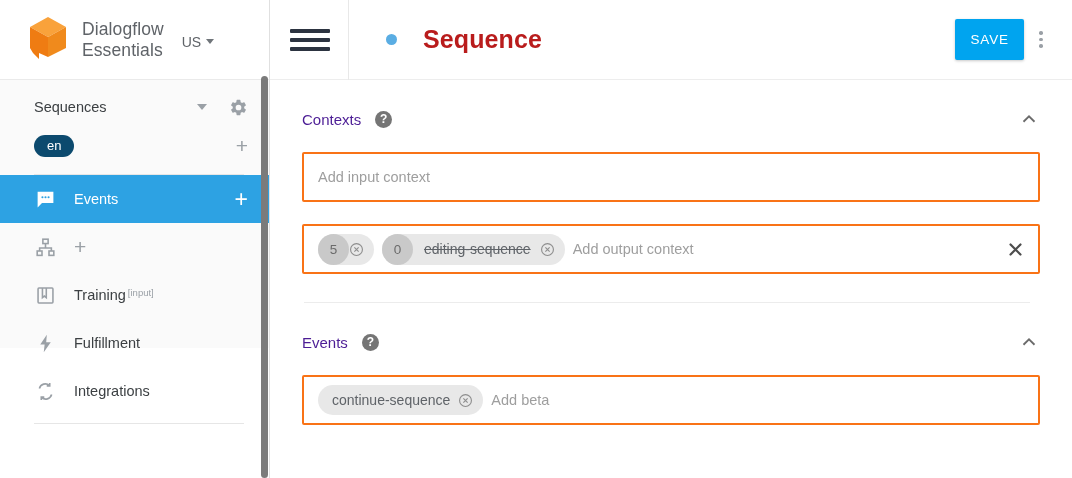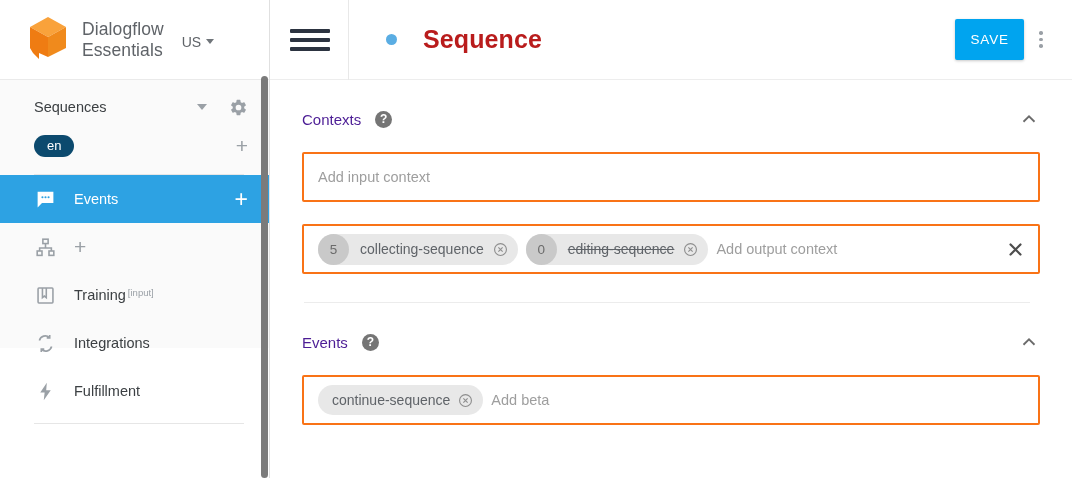--- a/index.html
+++ b/index.html
@@ -240,40 +240,40 @@
           </svg>
         </span>
         <span class="lbl">
           <span>Training</span>
           <span class="beta">[input]</span>
         </span>
       </div>
 
       <div class="nav-item">
         <span class="ic">
+          <svg viewBox="0 0 24 24" fill="currentColor" width="21" height="21">
+            <path d="M13.5 2L6 13h5l-1 9 8-11.5h-5.2L13.5 2z"></path>
+          </svg>
+        </span>
+        <span class="lbl">
+          <span>Fulfillment</span>
+        </span>
+      </div>
+
+      <div class="nav-item">
+        <span class="ic">
           <svg viewBox="0 0 24 24" fill="none" stroke="currentColor" stroke-width="1.9" width="21" height="21">
             <path d="M5 8.5A7 7 0 0116.5 5.2"></path>
             <path d="M19 15.5A7 7 0 017.5 18.8"></path>
             <path d="M16.8 2.2v3.4h-3.4"></path>
             <path d="M7.2 21.8v-3.4h3.4"></path>
           </svg>
         </span>
         <span class="lbl">
           <span>Integrations</span>
-        </span>
-      </div>
-
-      <div class="nav-item">
-        <span class="ic">
-          <svg viewBox="0 0 24 24" fill="currentColor" width="21" height="21">
-            <path d="M13.5 2L6 13h5l-1 9 8-11.5h-5.2L13.5 2z"></path>
-          </svg>
-        </span>
-        <span class="lbl">
-          <span>Fulfillment</span>
         </span>
       </div>
 
       <div class="nav-divider"></div>
 
 
     </nav>
 
     <div class="sb-scrollbar"></div>
     <div class="sb-edge"></div>
@@ -311,21 +311,20 @@
           </svg>
         </div>
 
         <div class="field-box">
           <span class="placeholder">Add input context</span>
         </div>
 
         <div class="field-box">
           <span class="ctx-chip">
             <span class="ctx-count">5</span>
-            <span class="ctx-label">collecting-sequence</span>
             <svg class="chip-x" viewBox="0 0 24 24" fill="none" stroke="currentColor" stroke-width="1.8">
               <circle cx="12" cy="12" r="9.5"></circle>
                 <path d="M8.6 8.6l6.8 6.8M15.4 8.6l-6.8 6.8"></path>
             </svg>
           </span>
 
           <span class="ctx-chip">
             <span class="ctx-count">0</span>
             <span class="ctx-label struck">editing-sequence</span>
             <svg class="chip-x" viewBox="0 0 24 24" fill="none" stroke="currentColor" stroke-width="1.8">

